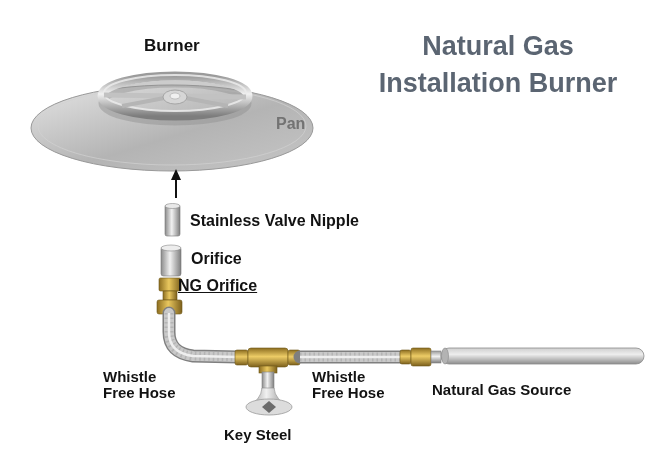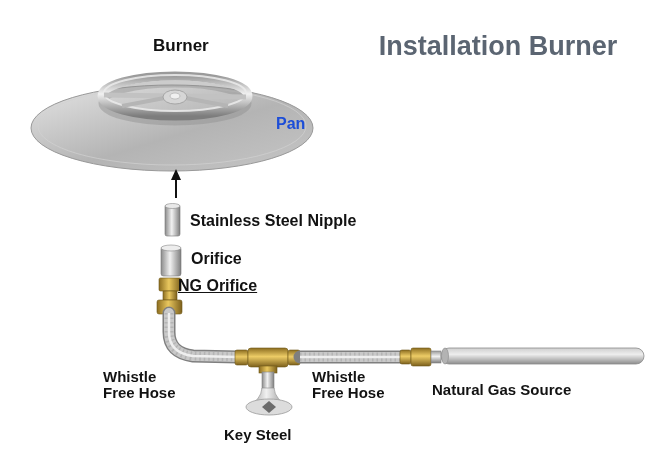--- a/index.html
+++ b/index.html
@@ -3,21 +3,21 @@
 <meta charset="utf-8">
 <style>
   * { margin:0; padding:0; box-sizing:border-box; }
   html,body { width:661px; height:472px; }
   body { font-family:"Liberation Sans", sans-serif; background:#ffffff; }
   .canvas { position:relative; width:661px; height:472px; background:#ffffff; overflow:hidden; }
   .canvas > svg { position:absolute; left:0; top:0; }
   .lbl { position:absolute; font-weight:700; color:#121212; font-size:16px; white-space:nowrap; line-height:18px; }
   .lbl.small { font-size:15px; line-height:16px; }
   .lbl.center { text-align:left; }
-  .pan-lbl { color:#1d4ed8; font-size:16px; }
+  .pan-lbl { color:#737373; font-size:16px; }
   .title { position:absolute; left:348px; top:28px; width:300px; text-align:center;
            font-weight:700; font-size:27px; color:#5b6572; line-height:37px; }
 </style>
 </head>
 <body>
 
 <div class="canvas">
 
   <svg width="661" height="472" viewBox="0 0 661 472">
     <defs>
@@ -123,28 +123,29 @@
       <rect x="431" y="351" width="10" height="12" fill="url(#steelH)" stroke="#808080" stroke-width="0.6"></rect>
     </g>
 
     <g>
       <rect x="441" y="348" width="203" height="16" rx="8" fill="url(#pipeGrad)" stroke="#8a8a8a" stroke-width="0.8"></rect>
       <ellipse cx="445" cy="356" rx="3.5" ry="8" fill="#b3b3b3" stroke="#8a8a8a" stroke-width="0.6"></ellipse>
     </g>
   </svg>
 
   <div class="title">
+    <div>Natural Gas</div>
     <div>Installation Burner</div>
   </div>
 
-  <div class="lbl" style="left:153px; top:37px; font-size:17px;">Burner</div>
+  <div class="lbl" style="left:144px; top:37px; font-size:17px;">Burner</div>
 
   <div class="lbl pan-lbl" style="left:276px; top:115px;">Pan</div>
 
-  <div class="lbl" style="left:190px; top:212px;">Stainless Steel Nipple</div>
+  <div class="lbl" style="left:190px; top:212px;">Stainless Valve Nipple</div>
 
   <div class="lbl" style="left:191px; top:250px;">Orifice</div>
 
   <div class="lbl" style="left:178px; top:277px;text-decoration:underline;">NG Orifice</div>
 
   <div class="lbl small center" style="left:103px; top:369px; width:126px;">
     <div>Whistle</div>
     <div>Free Hose</div>
   </div>
 

